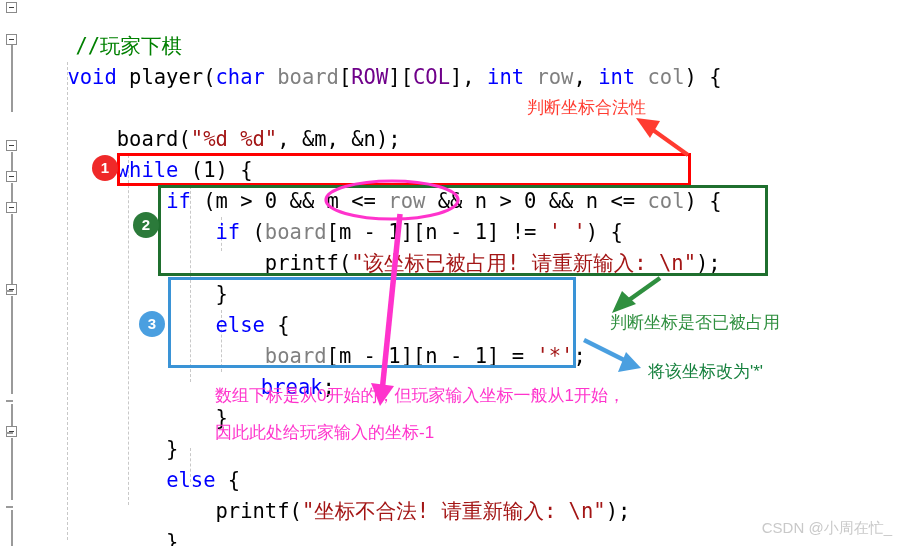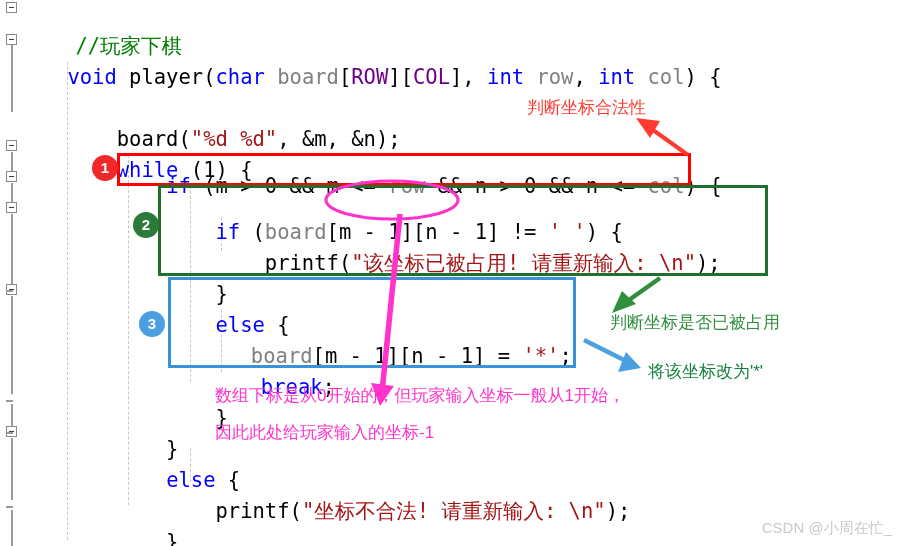--- a/index.html
+++ b/index.html
@@ -188,41 +188,41 @@
 
 
   <div class="code-line" style="left:18px;top:93px;">
     <span class="plain">    board(</span><span class="str">"%d %d"</span><span class="plain">, &amp;m, &amp;n);</span>
   </div>
 
   <div class="code-line" style="left:18px;top:124px;">
     <span class="plain">    </span><span class="kw">while</span><span class="plain"> (1) {</span>
   </div>
 
-  <div class="code-line" style="left:18px;top:140px;">
+  <div class="code-line" style="left:18px;top:155px;">
     <span class="plain">        </span><span class="kw">if</span><span class="plain"> (m &gt; 0 &amp;&amp; m &lt;= </span><span class="idg">row</span><span class="plain"> &amp;&amp; n &gt; 0 &amp;&amp; n &lt;= </span><span class="idg">col</span><span class="plain">) {</span>
   </div>
 
   <div class="code-line" style="left:18px;top:186px;">
     <span class="plain">            </span><span class="kw">if</span><span class="plain"> (</span><span class="idg">board</span><span class="plain">[m - 1][n - 1] != </span><span class="str">' '</span><span class="plain">) {</span>
   </div>
 
   <div class="code-line" style="left:18px;top:217px;">
     <span class="plain">                printf(</span><span class="str">"该坐标已被占用! 请重新输入: \n"</span><span class="plain">);</span>
   </div>
 
   <div class="code-line" style="left:18px;top:248px;">
     <span class="plain">            }</span>
   </div>
 
   <div class="code-line" style="left:18px;top:279px;">
     <span class="plain">            </span><span class="kw">else</span><span class="plain"> {</span>
   </div>
 
-  <div class="code-line" style="left:4px;top:310px;">
+  <div class="code-line" style="left:18px;top:310px;">
     <span class="plain">                </span><span class="idg">board</span><span class="plain">[m - 1][n - 1] = </span><span class="str">'*'</span><span class="plain">;</span>
   </div>
 
   <div class="code-line" style="left:14px;top:341px;">
     <span class="plain">                </span><span class="kw">break</span><span class="plain">;</span>
   </div>
 
   <div class="code-line" style="left:18px;top:372px;">
     <span class="plain">            }</span>
   </div>

